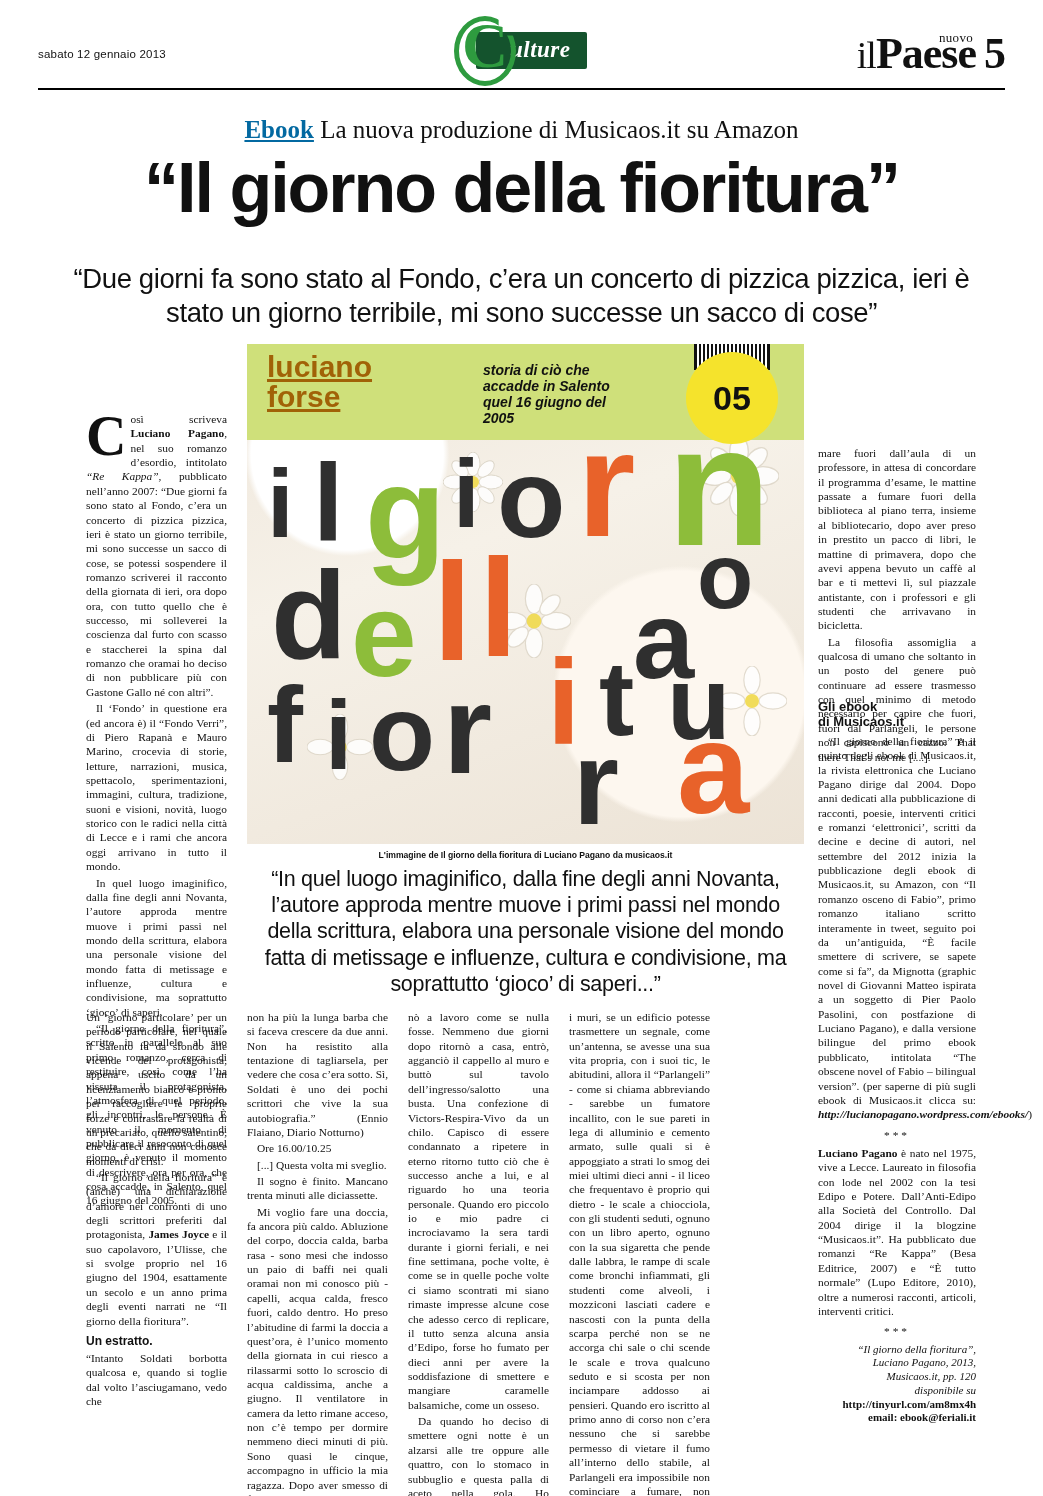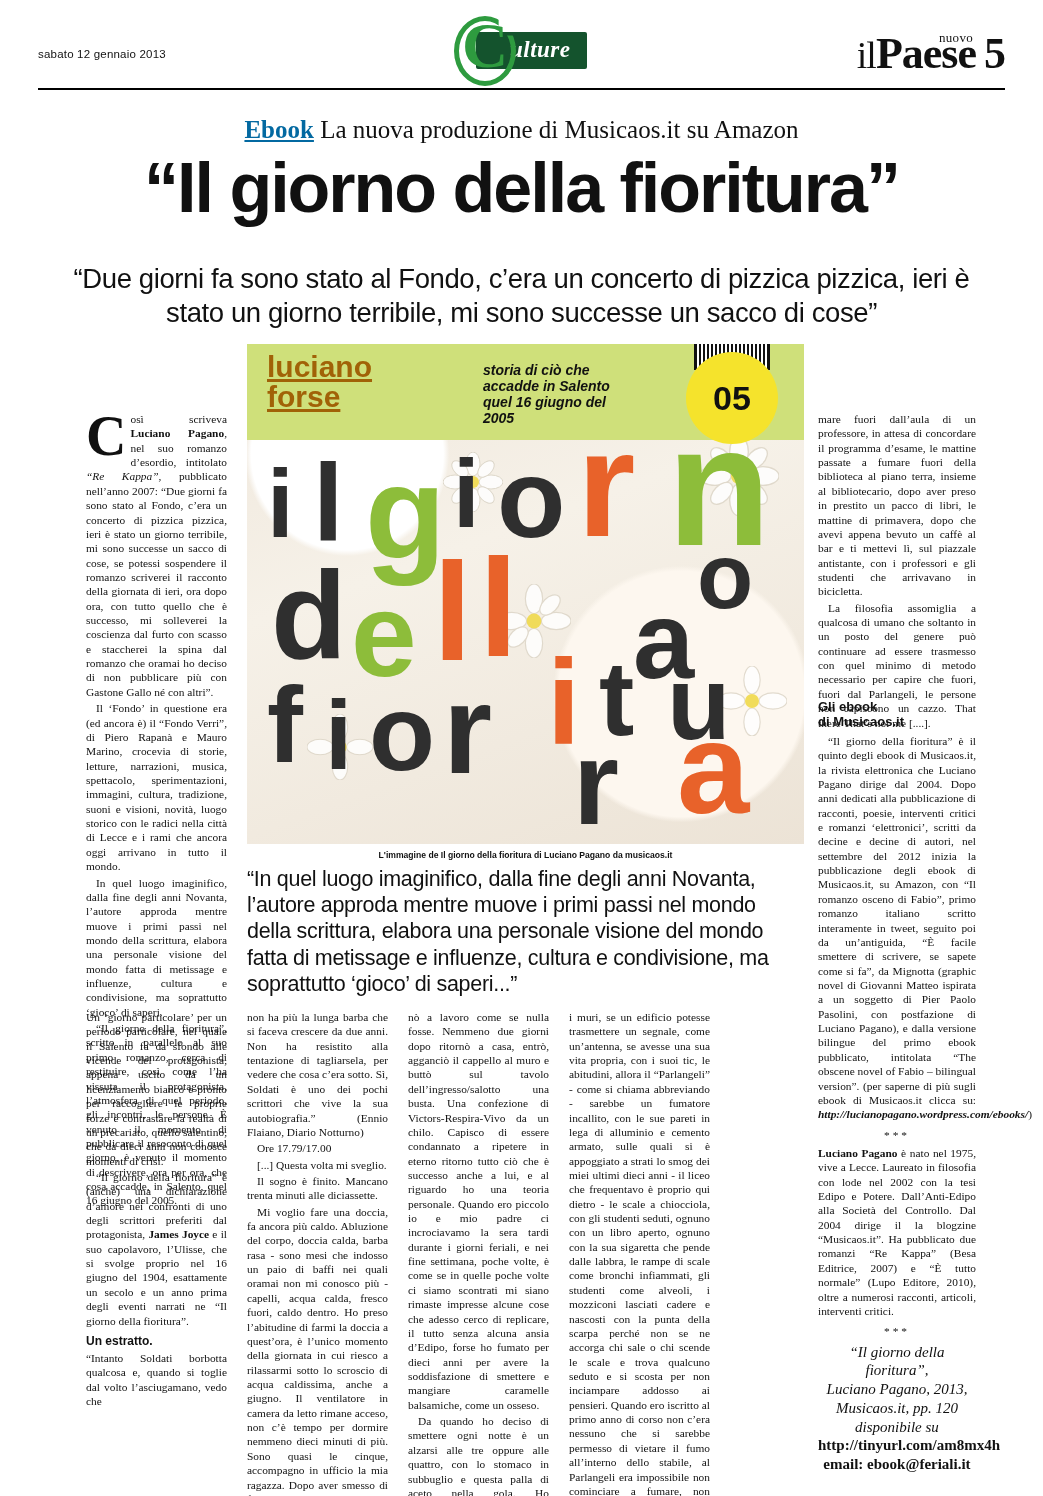--- a/index.html
+++ b/index.html
@@ -126,21 +126,21 @@
     font-weight:bold;font-size:13px;line-height:1.15;
     margin:0 0 4px 0;
   }
   .estratto{
     font-family:"Liberation Sans", sans-serif;
     font-weight:bold;font-size:12px;margin:6px 0 2px 0;
   }
   .stars{text-align:center;letter-spacing:3px;margin:6px 0 4px;}
   .boxinfo{
     font-family:"Liberation Serif", serif;
-    font-style:italic;text-align:center;font-size:15px;line-height:1.25;
+    font-style:italic;text-align:right;font-size:11px;line-height:1.25;
   }
   .boxinfo b{font-style:normal;}
 
   
   .cover{
     position:absolute;left:247px;top:344px;width:557px;height:500px;
     background:#f3efe6;
     overflow:hidden;
   }
   .cover-bg{
@@ -193,21 +193,21 @@
     position:absolute;width:60px;height:60px;opacity:.85;
   }
   .cover-cap{
     position:absolute;left:247px;top:850px;width:557px;
     text-align:center;
     font-family:"Liberation Sans", sans-serif;
     font-weight:bold;font-size:8.6px;color:#111;
   }
   .pullquote{
     position:absolute;left:247px;top:866px;width:557px;
-    text-align:left;
+    text-align:center;
     font-family:"Liberation Sans", sans-serif;
     font-size:21.5px;line-height:1.22;letter-spacing:-.3px;
     color:#111;
   }
 </style>
 </head>
 <body>
 
 <div class="page">
 
@@ -345,37 +345,37 @@
 
   <div class="col c2">
     <p class="noind">Un ‘giorno particolare’ per un periodo particolare, nel quale il Salento fa da sfondo alle vicende del protagonista, appena uscito da un licenziamento bianco e pronto per raccogliere le proprie forze e contrastare la realtà di un precariato, quello salentino, che da dieci anni non conosce momenti di crisi.</p>
     <p><span>“Il giorno della fioritura” è (anche) una dichiarazione d’amore nei confronti di uno degli scrittori preferiti dal protagonista, </span><b>James Joyce</b><span> e il suo capolavoro, l’Ulisse, che si svolge proprio nel 16 giugno del 1904, esattamente un secolo e un anno prima degli eventi narrati ne “Il giorno della fioritura”.</span></p>
     <div class="estratto">Un estratto.</div>
     <p class="noind">“Intanto Soldati borbotta qualcosa e, quando si toglie dal volto l’asciugamano, vedo che</p>
   </div>
 
   <div class="col c3">
     <p class="noind">non ha più la lunga barba che si faceva crescere da due anni. Non ha resistito alla tentazione di tagliarsela, per vedere che cosa c’era sotto. Sì, Soldati è uno dei pochi scrittori che vive la sua autobiografia.” (Ennio Flaiano, Diario Notturno)</p>
-    <p>Ore 17.79/17.00</p>
+    <p>Ore 16.00/10.25</p>
     <p>[...] Questa volta mi sveglio.</p>
     <p>Il sogno è finito. Mancano trenta minuti alle diciassette.</p>
     <p>Mi voglio fare una doccia, fa ancora più caldo. Abluzione del corpo, doccia calda, barba rasa - sono mesi che indosso un paio di baffi nei quali oramai non mi conosco più - capelli, acqua calda, fresco fuori, caldo dentro. Ho preso l’abitudine di farmi la doccia a quest’ora, è l’unico momento della giornata in cui riesco a rilassarmi sotto lo scroscio di acqua caldissima, anche a giugno. Il ventilatore in camera da letto rimane acceso, non c’è tempo per dormire nemmeno dieci minuti di più. Sono quasi le cinque, accompagno in ufficio la mia ragazza. Dopo aver smesso di fumare mio padre si riprese. Ritor-</p>
   </div>
 
   <div class="col c4">
     <p class="noind">nò a lavoro come se nulla fosse. Nemmeno due giorni dopo ritornò a casa, entrò, agganciò il cappello al muro e buttò sul tavolo dell’ingresso/salotto una busta. Una confezione di Victors-Respira-Vivo da un chilo. Capisco di essere condannato a ripetere in eterno ritorno tutto ciò che è successo anche a lui, e al riguardo ho una teoria personale. Quando ero piccolo io e mio padre ci incrociavamo la sera tardi durante i giorni feriali, e nei fine settimana, poche volte, è come se in quelle poche volte ci siamo scontrati mi siano rimaste impresse alcune cose che adesso cerco di replicare, il tutto senza alcuna ansia d’Edipo, forse ho fumato per dieci anni per avere la soddisfazione di smettere e mangiare caramelle balsamiche, come un osseso.</p>
     <p>Da quando ho deciso di smettere ogni notte è un alzarsi alle tre oppure alle quattro, con lo stomaco in subbuglio e questa palla di aceto nella gola. Ho cominciato a fumare perché non avevo niente di meglio da fare. L’ho detto, la filosofia fumavano anche</p>
   </div>
 
   <div class="col c5">
     <p class="noind">i muri, se un edificio potesse trasmettere un segnale, come un’antenna, se avesse una sua vita propria, con i suoi tic, le abitudini, allora il “Parlangeli” - come si chiama abbreviando - sarebbe un fumatore incallito, con le sue pareti in lega di alluminio e cemento armato, sulle quali si è appoggiato a strati lo smog dei miei ultimi dieci anni - il liceo che frequentavo è proprio qui dietro - le scale a chiocciola, con gli studenti seduti, ognuno con un libro aperto, ognuno con la sua sigaretta che pende dalle labbra, le rampe di scale come bronchi infiammati, gli studenti come alveoli, i mozziconi lasciati cadere e nascosti con la punta della scarpa perché non se ne accorga chi sale o chi scende le scale e trova qualcuno seduto e si scosta per non inciampare addosso ai pensieri. Quando ero iscritto al primo anno di corso non c’era nessuno che si sarebbe permesso di vietare il fumo all’interno dello stabile, al Parlangeli era impossibile non cominciare a fumare, non sarebbe bastato un esercito.</p>
 
   </div>
 
-  <div class="col cR1" style="height:280px;">
+  <div class="col cR1" style="height:280px;margin-top:34px;">
     <p class="noind">mare fuori dall’aula di un professore, in attesa di concordare il programma d’esame, le mattine passate a fumare fuori della biblioteca al piano terra, insieme al bibliotecario, dopo aver preso in prestito un pacco di libri, le mattine di primavera, dopo che avevi appena bevuto un caffè al bar e ti mettevi lì, sul piazzale antistante, con i professori e gli studenti che arrivavano in bicicletta.</p>
     <p>La filosofia assomiglia a qualcosa di umano che soltanto in un posto del genere può continuare ad essere trasmesso con quel minimo di metodo necessario per capire che fuori, fuori dal Parlangeli, le persone non capiscono un cazzo. That there That’s not me [....].</p>
   </div>
 
   <div class="col cR2" style="top:700px;">
     <div class="subhead-small">
       <span>Gli ebook</span><br>
       <span>di Musicaos.it</span>
     </div>
     <p><span>“Il giorno della fioritura” è il quinto degli ebook di Musicaos.it, la rivista elettronica che Luciano Pagano dirige dal 2004. Dopo anni dedicati alla pubblicazione di racconti, poesie, interventi critici e romanzi ‘elettronici’, scritti da decine e decine di autori, nel settembre del 2012 inizia la pubblicazione degli ebook di Musicaos.it, su Amazon, con “Il romanzo osceno di Fabio”, primo romanzo italiano scritto interamente in tweet, seguito poi da un’antiguida, “È facile smettere di scrivere, se sapete come si fa”, da Mignotta (graphic novel di Giovanni Matteo ispirata a un soggetto di Pier Paolo Pasolini, con postfazione di Luciano Pagano), e dalla versione bilingue del primo ebook pubblicato, intitolata “The obscene novel of Fabio – bilingual version”. (per saperne di più sugli ebook di Musicaos.it clicca su: </span><i><b><span>http://lucianopagano.wordpress.com/ebooks/</span></b></i><span>)</span></p>

